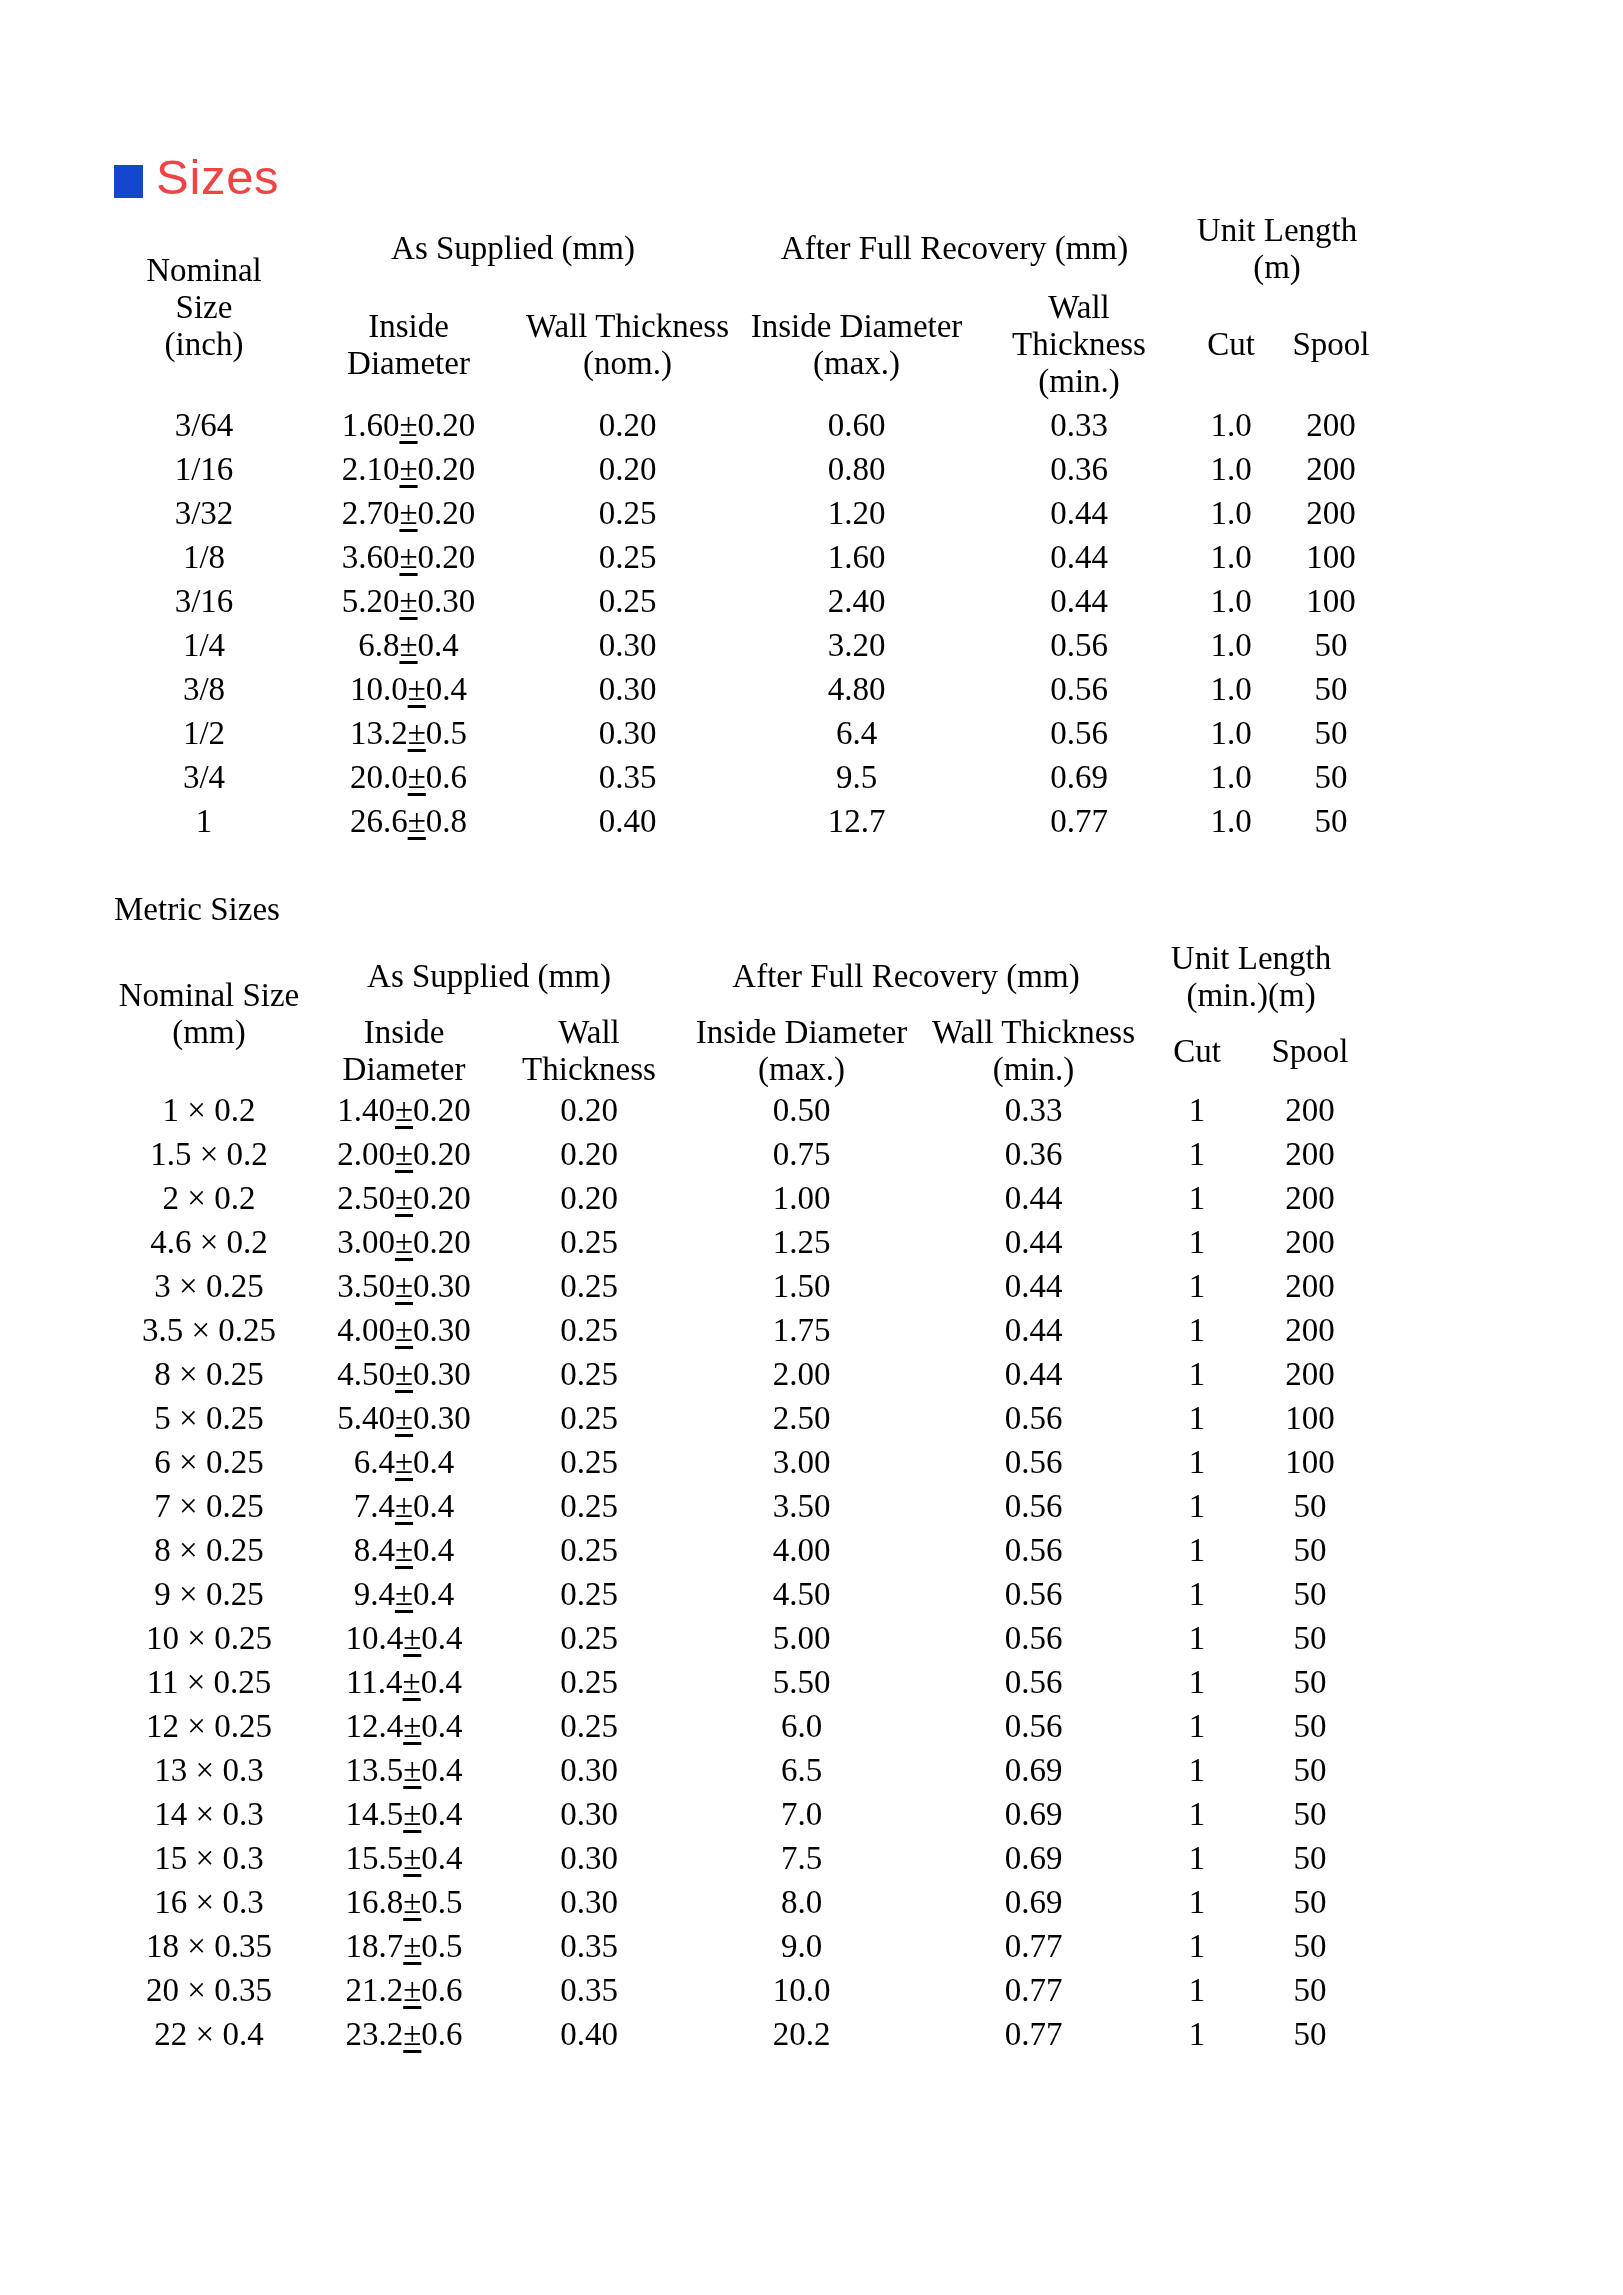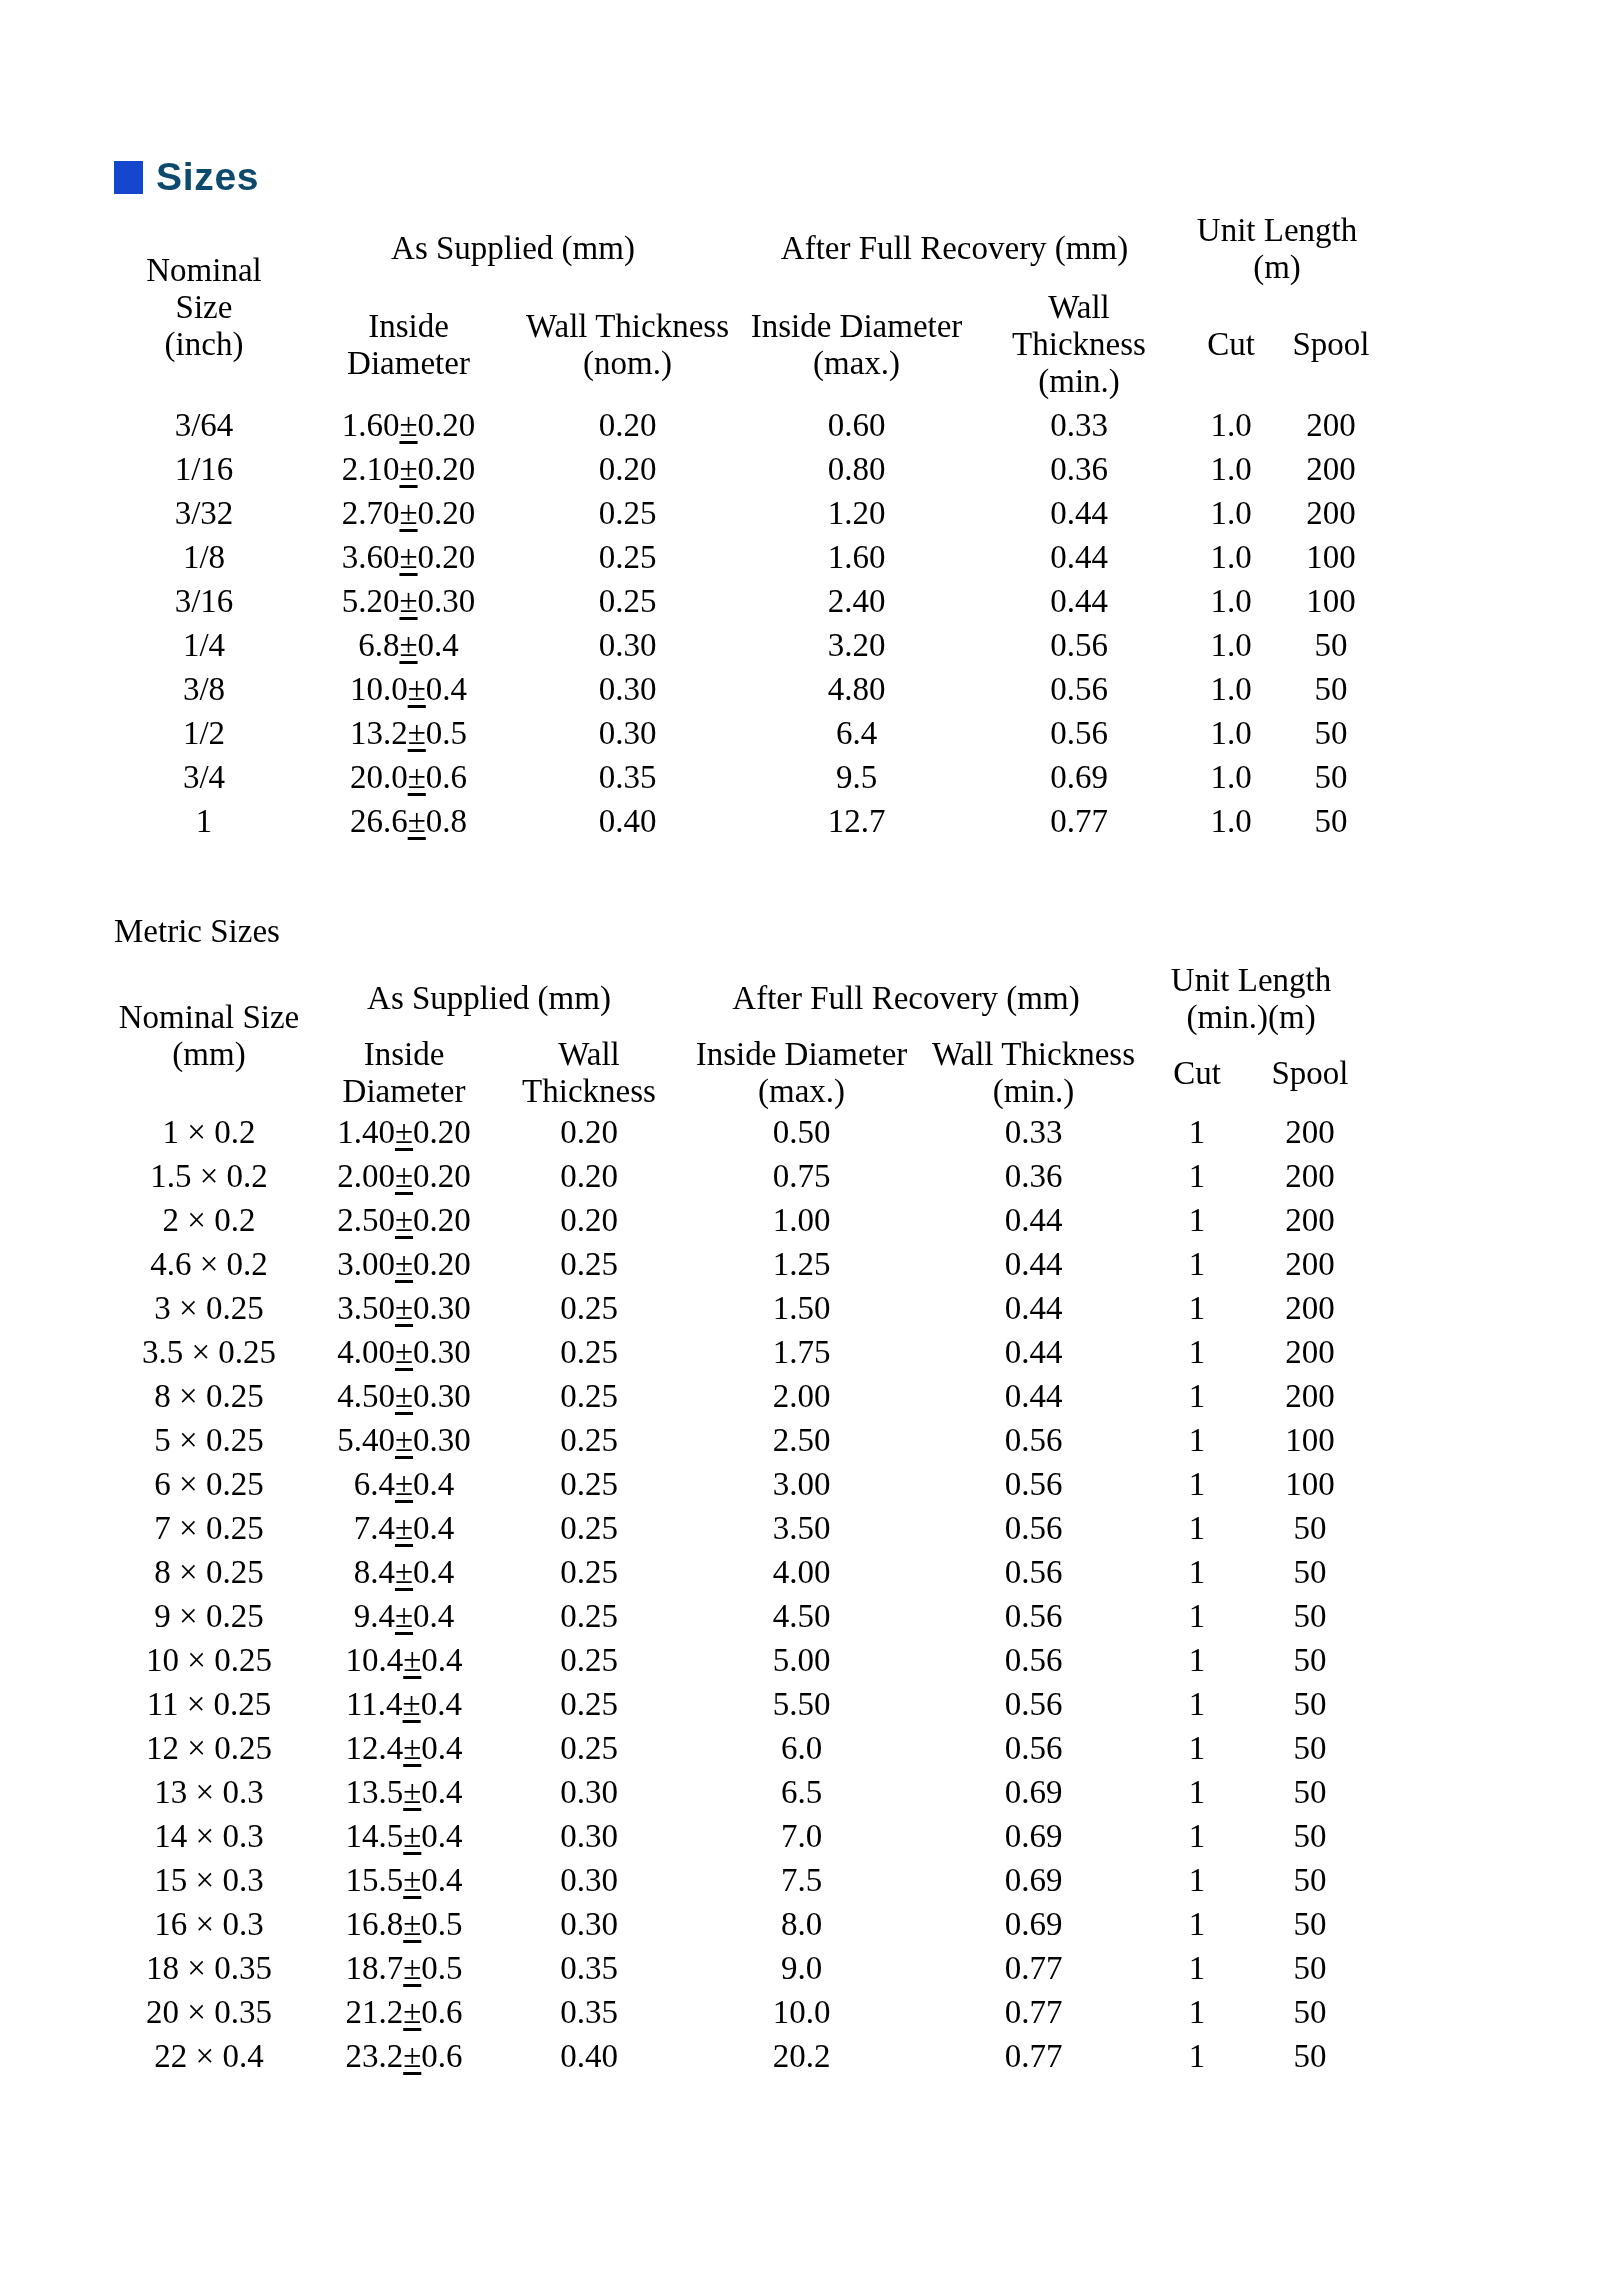--- a/index.html
+++ b/index.html
@@ -26,32 +26,32 @@
   .bullet {
     display: inline-block;
     width: 29px;
     height: 33px;
     background: #1447CE;
     vertical-align: -3.9px;
     margin-right: 13px;
   }
   .section-title {
     font-family: "Liberation Sans", sans-serif;
-    font-weight: bold;
-    font-size: 39px;
-    color: #0c4a6e;
+    font-weight: normal;
+    font-size: 49px;
+    color: #ef4444;
     letter-spacing: 0.7px;
   }
   .subtitle {
     margin-top: 7.9px;
     font-size: 33px;
     line-height: 38px;
   }
   .subtitle.metric {
-    margin-top: 68px;
+    margin-top: 46px;
   }
   table.sizes-table {
     border-collapse: collapse;
     table-layout: fixed;
     margin-top: 11.8px;
   }
   table.inch  { width: 1263px; }
   table.metric-t { width: 1249px; }
   .sizes-table th, .sizes-table td {
     padding: 0;

